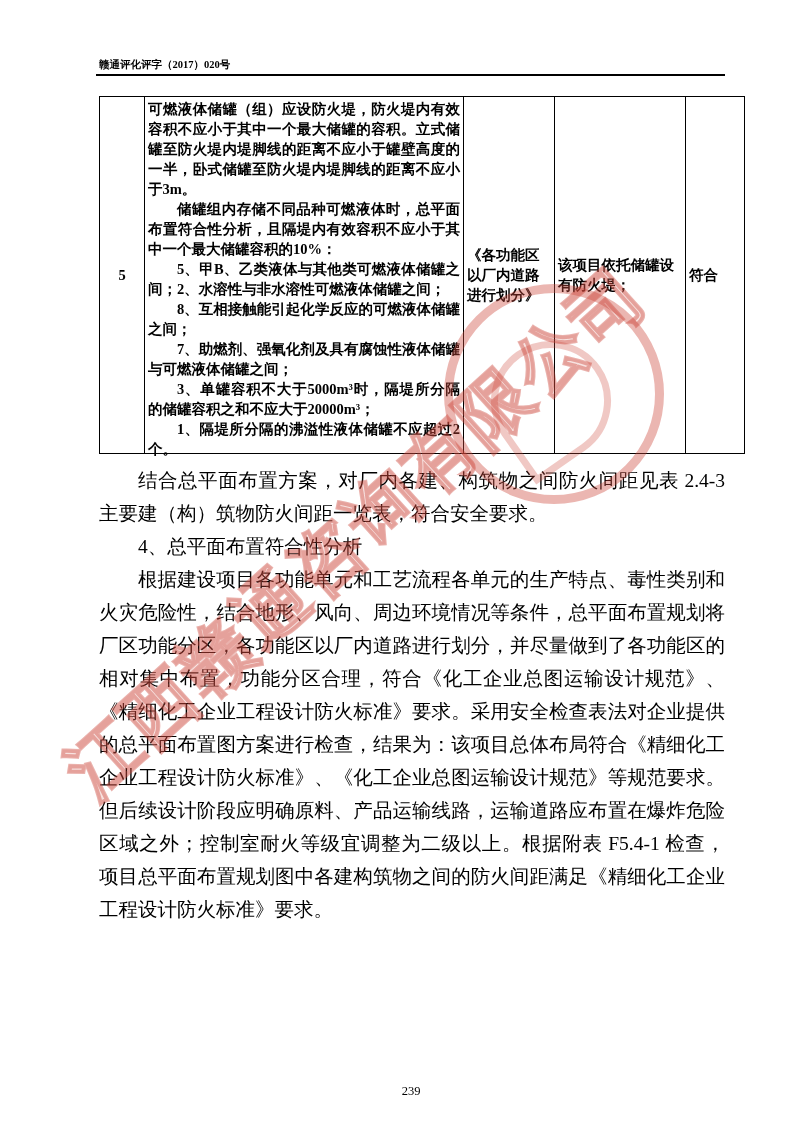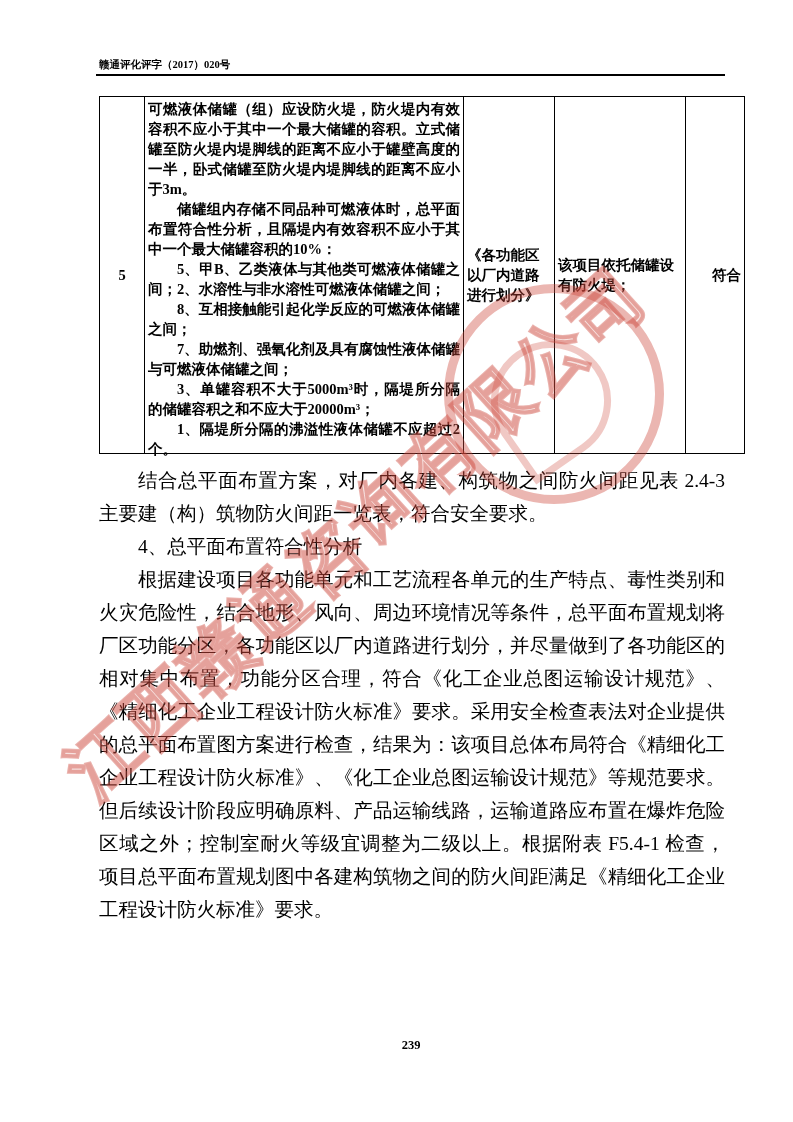--- a/index.html
+++ b/index.html
@@ -53,21 +53,21 @@
     font-size: 14.5px;
     font-weight: 600;
     line-height: 20px;
     vertical-align: middle;
     word-break: break-all;
   }
   .col-no   { width: 38px;  text-align: center; }
   .col-req  { width: 312px; vertical-align: top; text-align: justify; }
   .col-std  { width: 84px;  text-align: left; }
   .col-sit  { width: 124px; text-align: left; margin-left: 8px; }
-  .col-con  { width: 52px;  text-align: right; }
+  .col-con  { width: 52px;  text-align: left; }
   .col-req p { margin: 0; }
   .col-req p.indent { text-indent: 2em; }
   .cell-inner-tall { height: 352px; }
 
   
   .body-text {
     position: absolute;
     top: 464px;
     left: 99px;
     width: 626px;
@@ -77,26 +77,25 @@
   }
   .body-para {
     margin: 0;
     text-indent: 2em;
     word-break: break-all;
   }
 
   
   .page-footer {
     position: absolute;
-    top: 1038px;
+    top: 1084px;
     left: 99px;
     width: 624px;
     text-align: center;
     font-size: 12.5px;
-    font-weight: bold;
   }
 
   
   .watermark {
     position: absolute;
     inset: 0;
     pointer-events: none;
     z-index: 5;
   }
   .wm-text {

